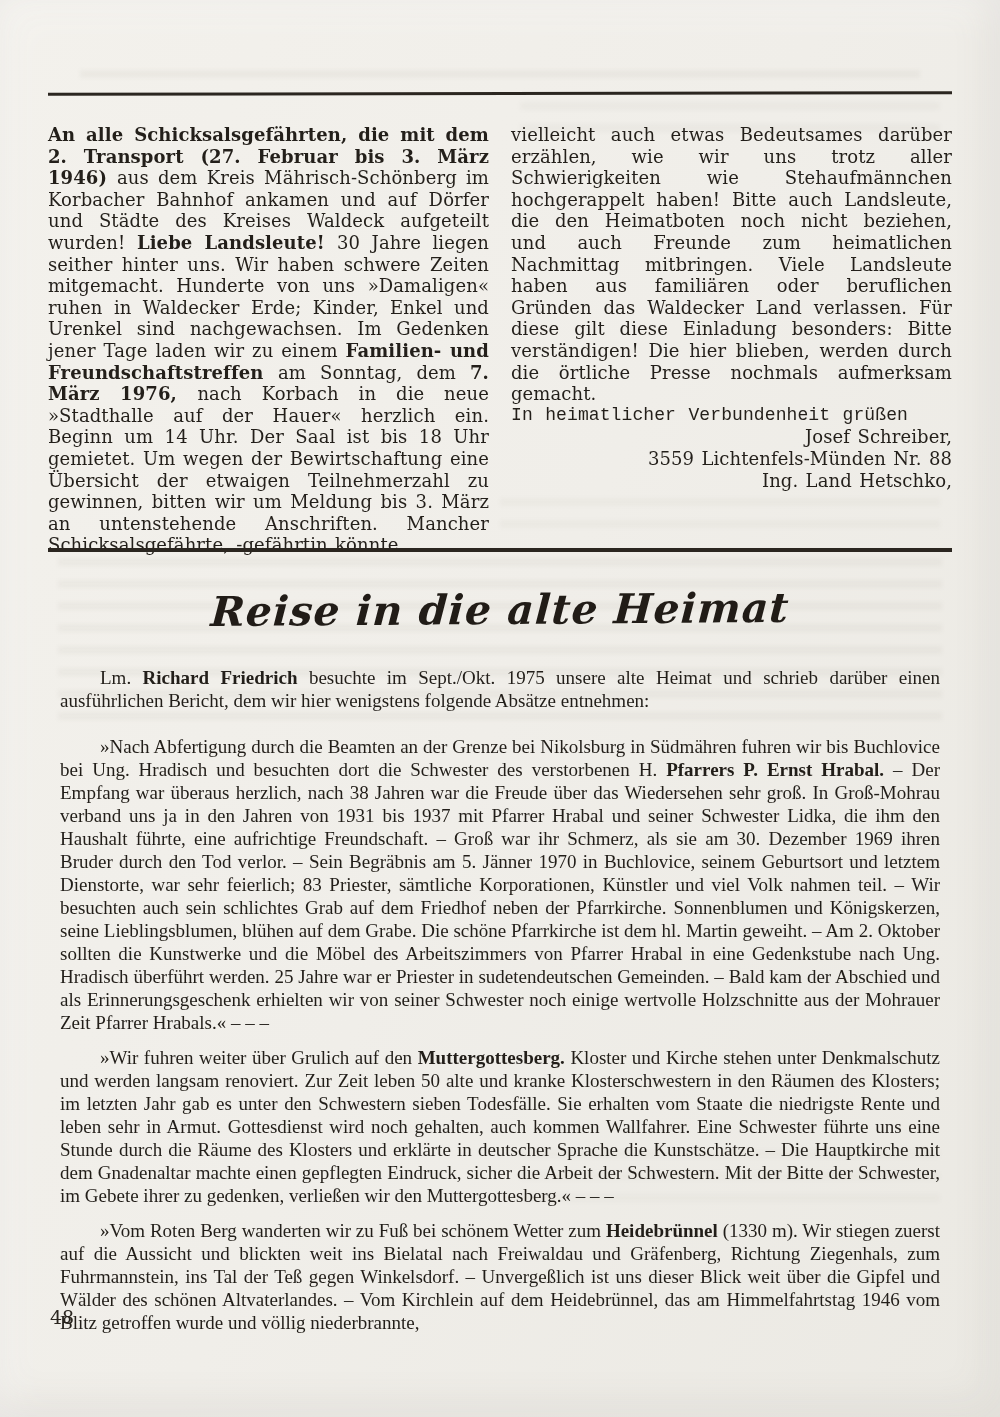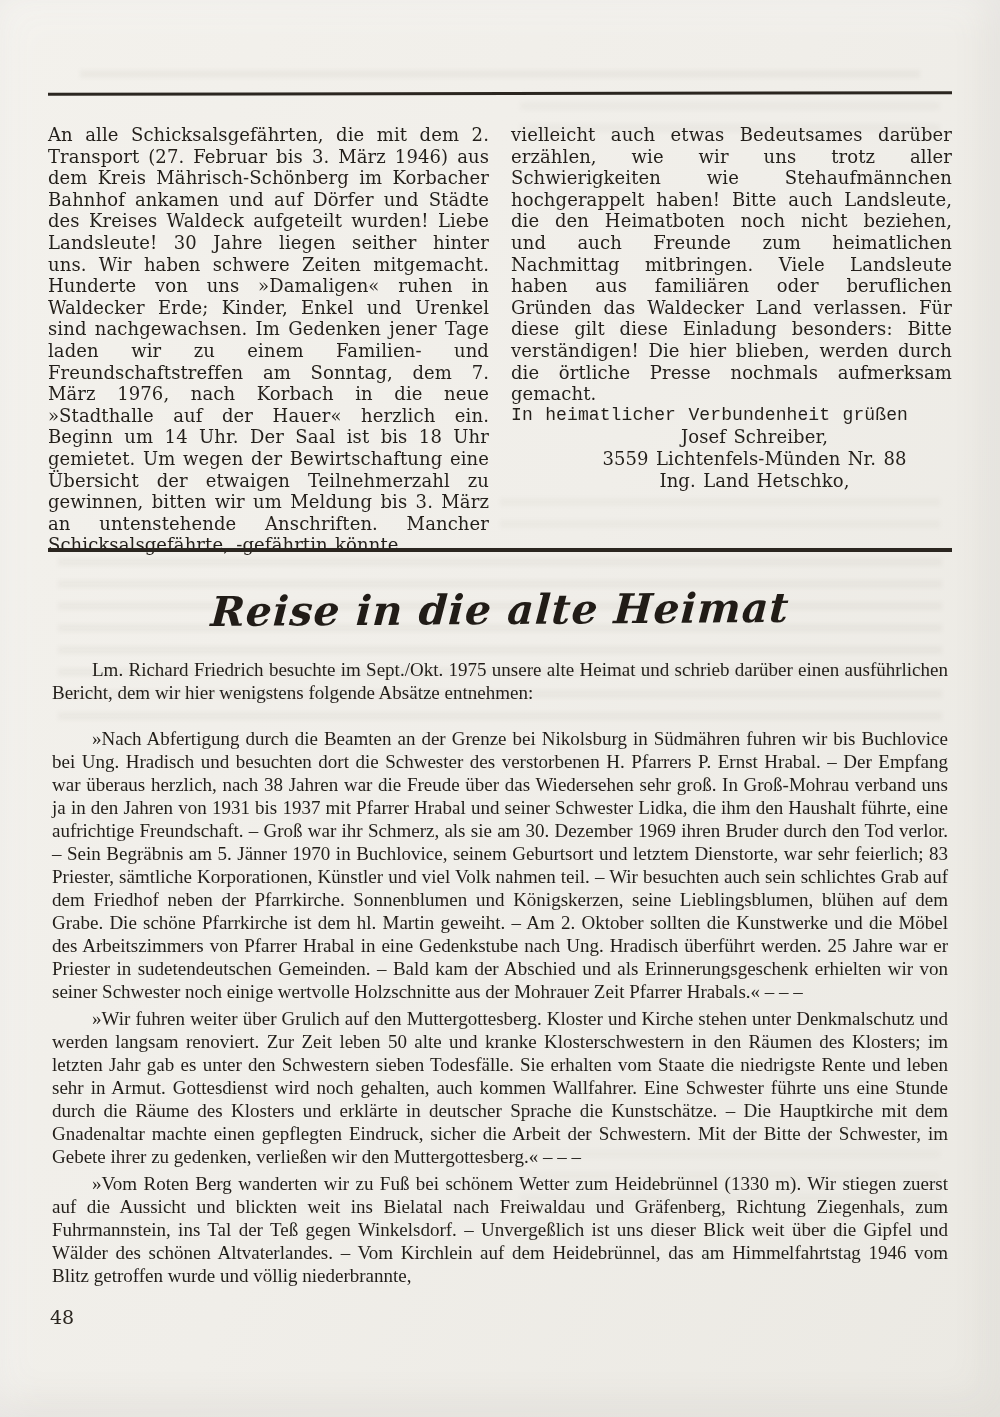--- a/index.html
+++ b/index.html
@@ -40,24 +40,24 @@
   }
   .col {
     width:441px;
     font-family:"DejaVu Serif", serif;
     font-size:18px; line-height:21.6px;
     text-align:justify;
     word-spacing:1.5px; letter-spacing:.1px;
     hyphens:auto;
     color:#231f1a;
   }
-  .b { font-weight:normal; }
+  .b { font-weight:bold; }
   .closing-line { text-align:left;font-family:Liberation Mono, monospace; }
   .signatories { padding-left:46px; }
-  .sig-line { text-align:center; }
+  .sig-line { text-align:right; }
 
   .article-title {
     position:absolute; top:586px; left:0; width:1000px;
     margin:0; text-align:center; z-index:2;
   }
   .article-title .script {
     display:inline-block;
     font-family:"DejaVu Serif", serif;
     font-style:italic; font-weight:bold;
     font-size:41px; letter-spacing:1px;
@@ -65,21 +65,21 @@
     color:#211c17;
   }
   .article-body {
     position:absolute; top:654px; left:48px; width:904px; z-index:2;
     font-family:"Liberation Serif", serif;
     font-size:19px; line-height:23px;
     text-align:justify;
     color:#221e19;
     hyphens:auto;
   }
-  .article-body p { margin:4px; text-indent:40px; }
+  .article-body p { margin:12px; text-indent:40px; }
   .article-body p.intro { margin-bottom:23px; }
 
   .page-number {
     position:absolute; left:50px; top:1306px;
     font-family:"DejaVu Serif", serif;
     font-size:19px; color:#2a251f;
   }
 </style>
 </head>
 <body>

